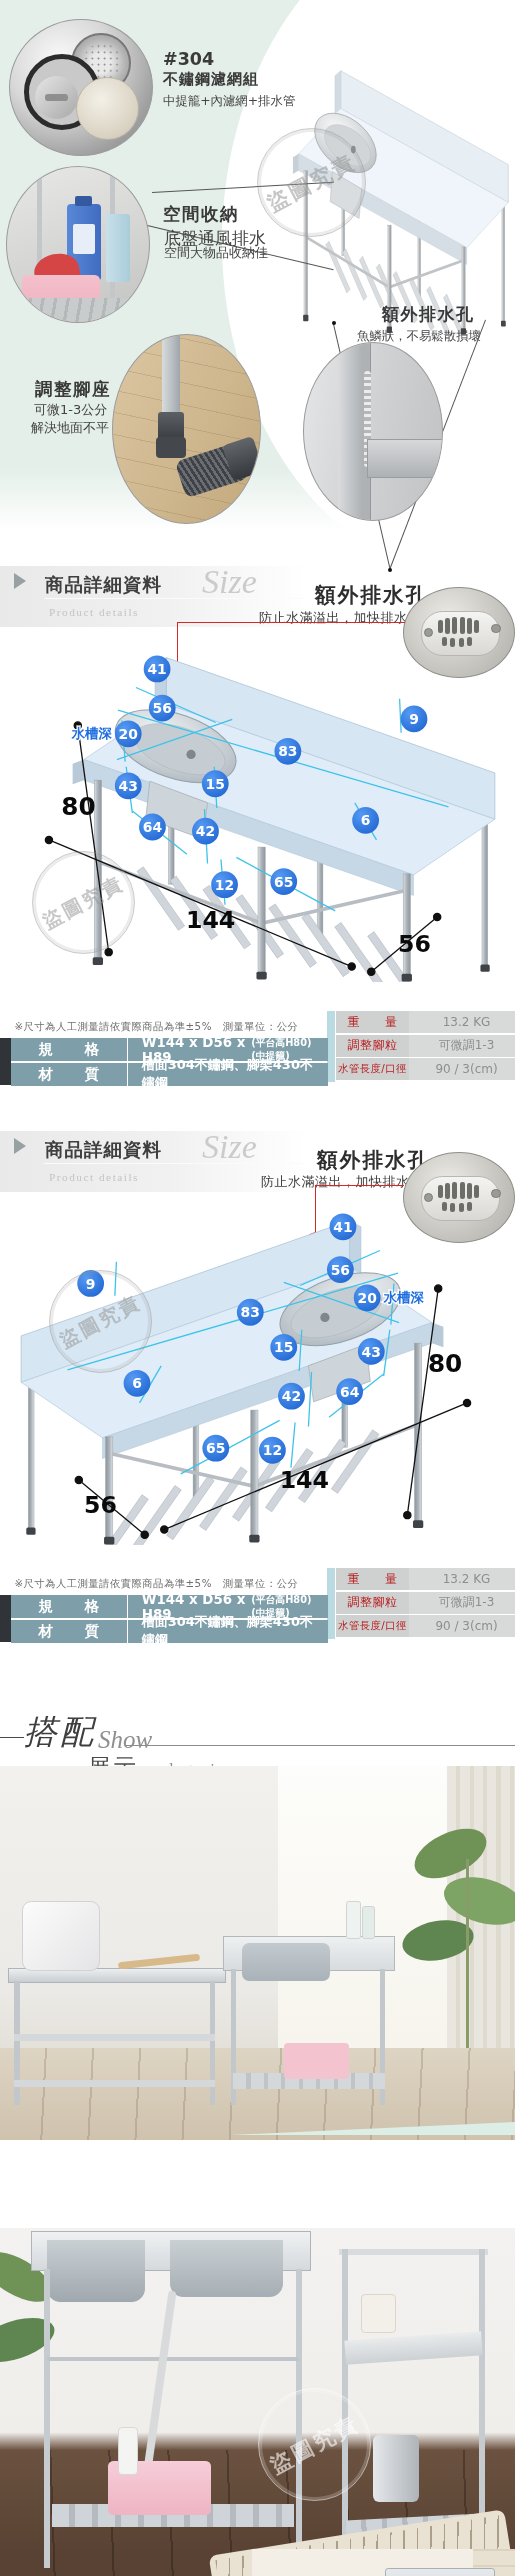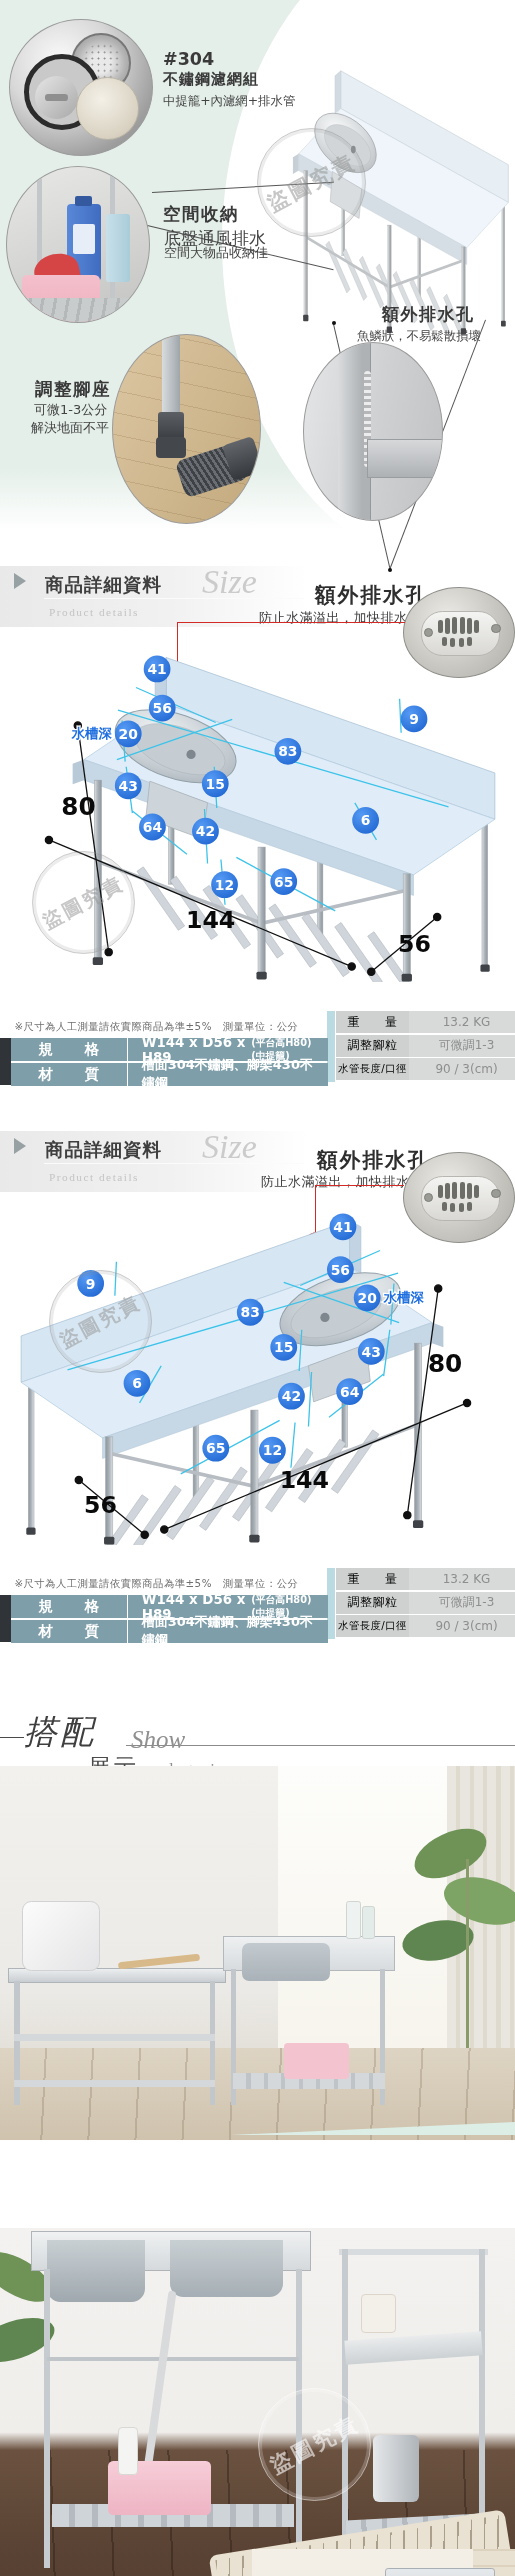--- a/index.html
+++ b/index.html
@@ -34,21 +34,21 @@
   .drain-slot{position:absolute;width:4.6px;border-radius:2.1px;background:#6d6d68;}
   .screw{position:absolute;width:7.2px;height:7.2px;border-radius:50%;background:#9b9b96;border:0.5px solid #7e7e79;}
   .redh{position:absolute;height:1.3px;background:#d22a24;}
   .redv{position:absolute;width:1.3px;background:#d22a24;}
   .redellipse{position:absolute;border:1.5px solid #d22a24;border-radius:50%;}
   
   .spec-note{font-size:10.3px;color:#6f6f6f;letter-spacing:0.5px;}
   .rtab{position:absolute;width:188px;}
   .rtab::before{content:"";position:absolute;left:-8.8px;top:0;width:7.7px;height:100%;background:#b9dbe1;}
   .rrow{display:flex;height:22px;margin-bottom:1.5px;}
-  .rlab{width:73px;background:#cfd0d0;color:#000000;font-size:12px;display:flex;align-items:center;justify-content:center;letter-spacing:0.5px;margin-right:0;}
+  .rlab{width:73px;background:#cfd0d0;color:#b91c1c;font-size:12px;display:flex;align-items:center;justify-content:center;letter-spacing:0.5px;margin-right:0;}
   .rval{flex:1;background:#d8d9d9;color:#8e8e8e;font-size:12px;display:flex;align-items:center;justify-content:center;}
   .ltab{position:absolute;left:11.3px;width:317px;display:flex;flex-direction:column;gap:1.5px;}
   .lblack{position:absolute;left:0;width:11.3px;background:#303338;}
   .lrow{display:flex;height:23px;background:#7e9ea9;}
   .llab{width:116px;color:#fff;font-weight:bold;font-size:14.4px;display:flex;align-items:center;justify-content:center;letter-spacing:1px;border-right:1.5px solid #fff;}
   .lval{flex:1;display:flex;align-items:center;padding-left:13.4px;color:#fff;font-weight:bold;font-size:13.4px;}
   .lvextra{font-size:9.8px;margin-left:5.2px;}
   .mini{position:absolute;}
 </style>
 </head>
@@ -415,21 +415,21 @@
             </div>
         </div>
       </div>
     </div>
   </div>
 
   <div class="abs" style="left:0;top:1700px;width:515px;height:528px;">
     <div class="abs" style="left:0;top:37px;width:24px;height:1px;background:#4a4a4a;"></div>
     <div class="abs" style="left:126px;top:45px;width:389px;height:1px;background:#5a5a5a;opacity:.7;"></div>
     <div class="t serif" style="left:24px;top:14.4px;font-size:33px;font-style:italic;color:#3f3f3f;letter-spacing:3.1px;">搭配</div>
-    <div class="t serif" style="left:98px;top:26px;font-size:25px;font-style:italic;color:#8f8f8f;margin-left:33px;">Show</div>
+    <div class="t serif" style="left:98px;top:26px;font-size:25px;font-style:italic;color:#8f8f8f;">Show</div>
     <div class="t serif" style="left:88px;top:55px;font-size:23px;color:#4a4a4a;letter-spacing:2.1px;">展示</div>
     <div class="t serif" style="left:143px;top:61px;font-size:16.5px;color:#8f8f8f;">product mix</div>
 
     <div class="abs" style="left:0;top:66px;width:515px;height:374px;overflow:hidden;background:linear-gradient(180deg,#f2f1ee 0%,#eceae6 60%,#e4e1da 75%);">
       <div class="mini" style="left:278px;top:0;width:175px;height:289px;background:linear-gradient(180deg,#fdfdfb,#f6f4ec);"></div>
       <div class="mini" style="left:447px;top:0;width:68px;height:361px;background:repeating-linear-gradient(90deg,#e9e6df 0 9.3px,#dedace 9.3px 13.4px);"></div>
       <div class="mini" style="left:412px;top:67px;width:77px;height:41px;border-radius:50%;background:#6f9257;transform:rotate(-25deg);"></div>
       <div class="mini" style="left:443px;top:113px;width:82px;height:44px;border-radius:50%;background:#7da464;transform:rotate(15deg);"></div>
       <div class="mini" style="left:402px;top:155px;width:72px;height:39px;border-radius:50%;background:#5f8550;transform:rotate(-10deg);"></div>
       <div class="mini" style="left:466px;top:93px;width:3.1px;height:216px;background:#8a9b6a;"></div>

